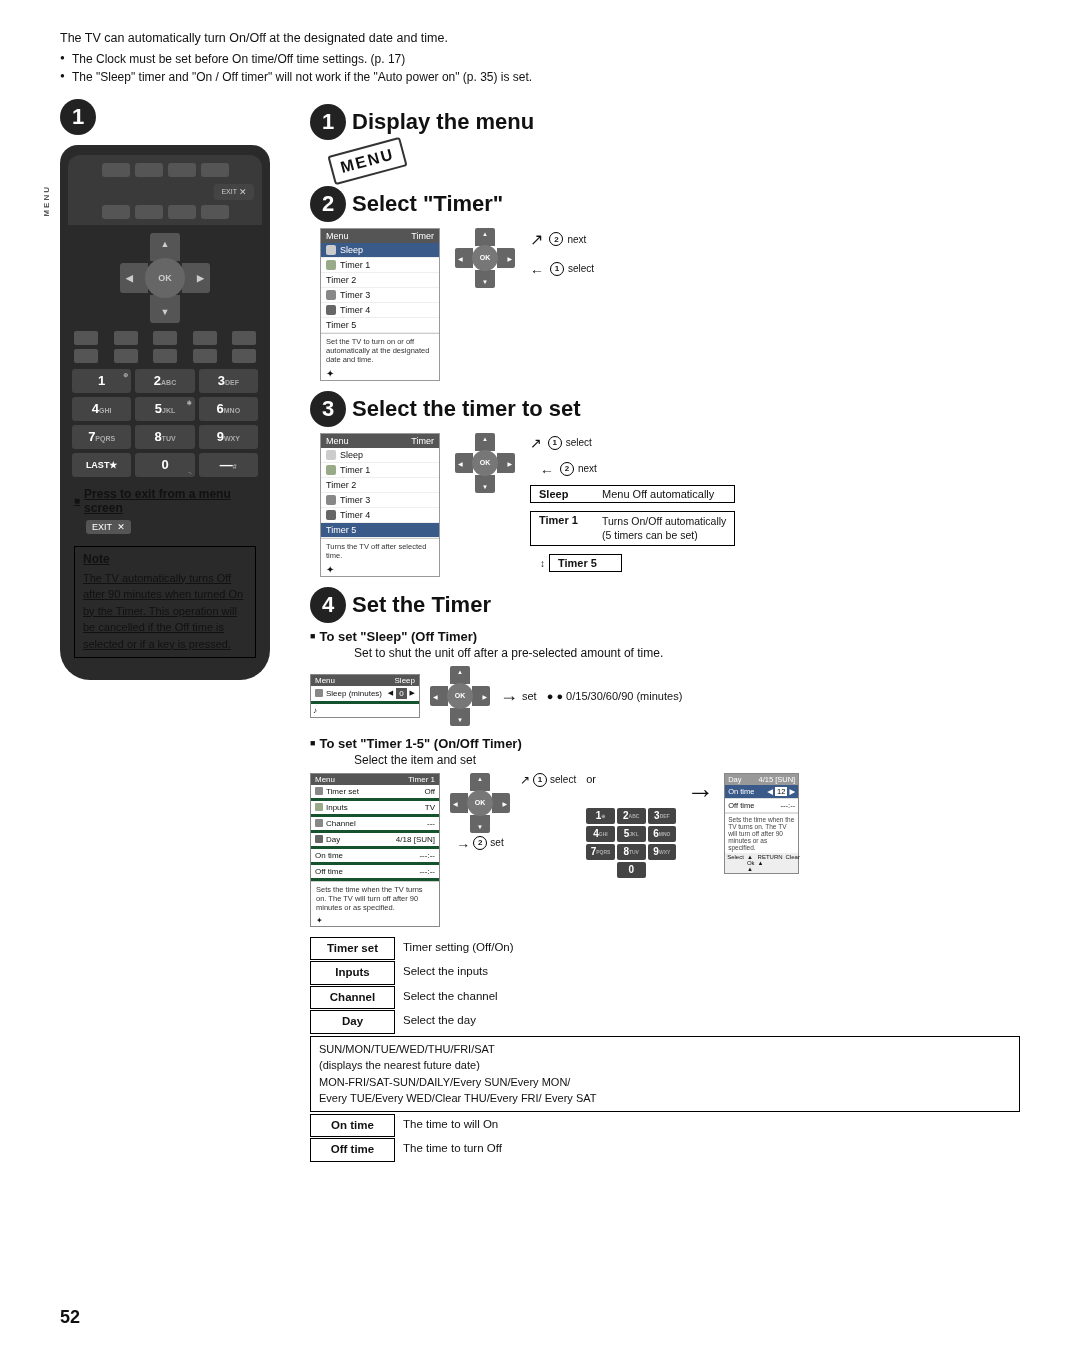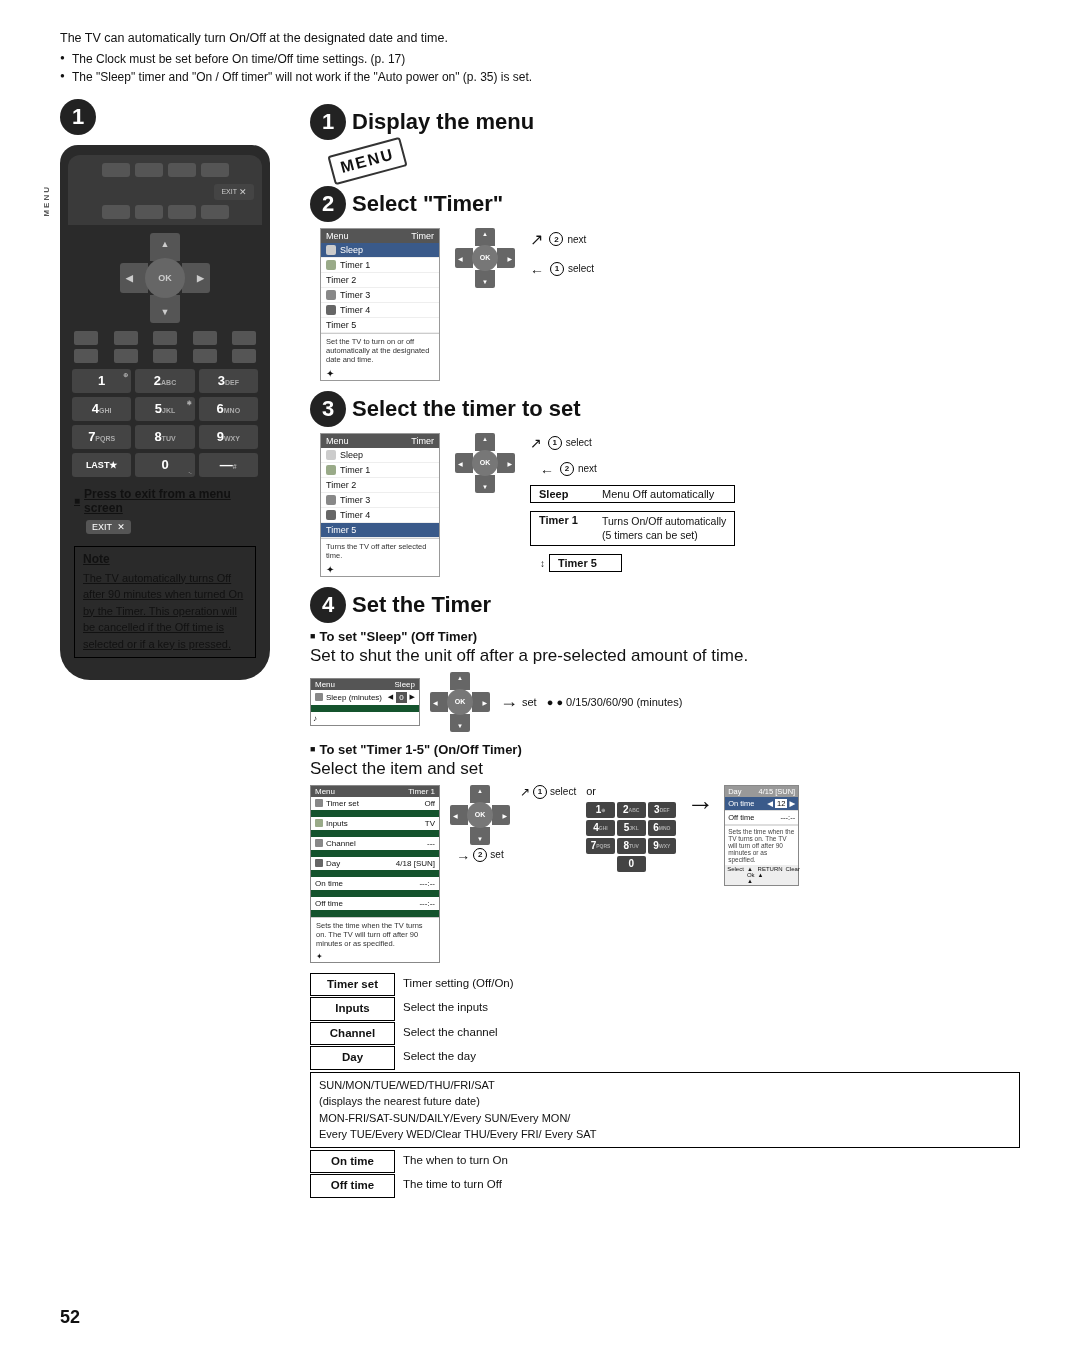--- a/index.html
+++ b/index.html
@@ -453,38 +453,39 @@
       background: #555;
       color: #fff;
       padding: 1px 4px;
       font-size: 8px;
       display: flex;
       justify-content: space-between;
     }
 
     .mini-menu-item {
       padding: 2px 4px;
-      border-bottom: 7px solid #14532d;
+      border-bottom: 3px solid #14532d;
       display: flex;
       justify-content: space-between;
       font-size: 8px;
     }
 
     .mini-menu-item-icon {
       width: 8px;
       height: 8px;
       background: #888;
       border-radius: 1px;
       flex-shrink: 0;
       margin-right: 3px;
     }
 
     .sub-section-note {
-      font-size: 17px;
+      font-size: 12px;
       margin-bottom: 6px;
+      margin-left: 44px;
     }
 
     .to-set-header {
       font-size: 13px;
       font-weight: bold;
       display: flex;
       align-items: center;
       gap: 4px;
       margin-bottom: 2px;
     }
@@ -1050,21 +1051,21 @@
 
           <div style="font-size:10px;display:flex;flex-direction:column;gap:2px;justify-content:flex-start;">
             <div style="display:flex;align-items:center;gap:3px;">
               <span style="font-size:12px;">↗</span>
               <span class="circle-num">1</span>
               <span>select</span>
             </div>
           </div>
 
           <div style="display:flex;flex-direction:column;gap:3px;">
-            <div style="font-size:11px;margin-bottom:2px;">or</div>
+            <div style="font-size:11px;margin-bottom:20px;">or</div>
             <div class="numpad-small">
               <div class="numpad-small-btn">1<span style="font-size:5px;color:#aaa;">⊕</span></div>
               <div class="numpad-small-btn">2<span style="font-size:5px;color:#aaa;">ABC</span></div>
               <div class="numpad-small-btn">3<span style="font-size:5px;color:#aaa;">DEF</span></div>
               <div class="numpad-small-btn">4<span style="font-size:5px;color:#aaa;">GHI</span></div>
               <div class="numpad-small-btn">5<span style="font-size:5px;color:#aaa;">JKL</span></div>
               <div class="numpad-small-btn">6<span style="font-size:5px;color:#aaa;">MNO</span></div>
               <div class="numpad-small-btn">7<span style="font-size:5px;color:#aaa;">PQRS</span></div>
               <div class="numpad-small-btn">8<span style="font-size:5px;color:#aaa;">TUV</span></div>
               <div class="numpad-small-btn">9<span style="font-size:5px;color:#aaa;">WXY</span></div>
@@ -1126,21 +1127,21 @@
 
         <div class="day-block">
           <div>SUN/MON/TUE/WED/THU/FRI/SAT</div>
           <div>(displays the nearest future date)</div>
           <div>MON-FRI/SAT-SUN/DAILY/Every SUN/Every MON/</div>
           <div>Every TUE/Every WED/Clear THU/Every FRI/ Every SAT</div>
         </div>
 
         <div class="bottom-table-row">
           <div class="bt-label">On time</div>
-          <div class="bt-desc">The when to turn On</div>
+          <div class="bt-desc">The time to will On</div>
         </div>
         <div class="bottom-table-row">
           <div class="bt-label">Off time</div>
           <div class="bt-desc">The time to turn Off</div>
         </div>
       </div>
 
     </div>
   </div>
 

